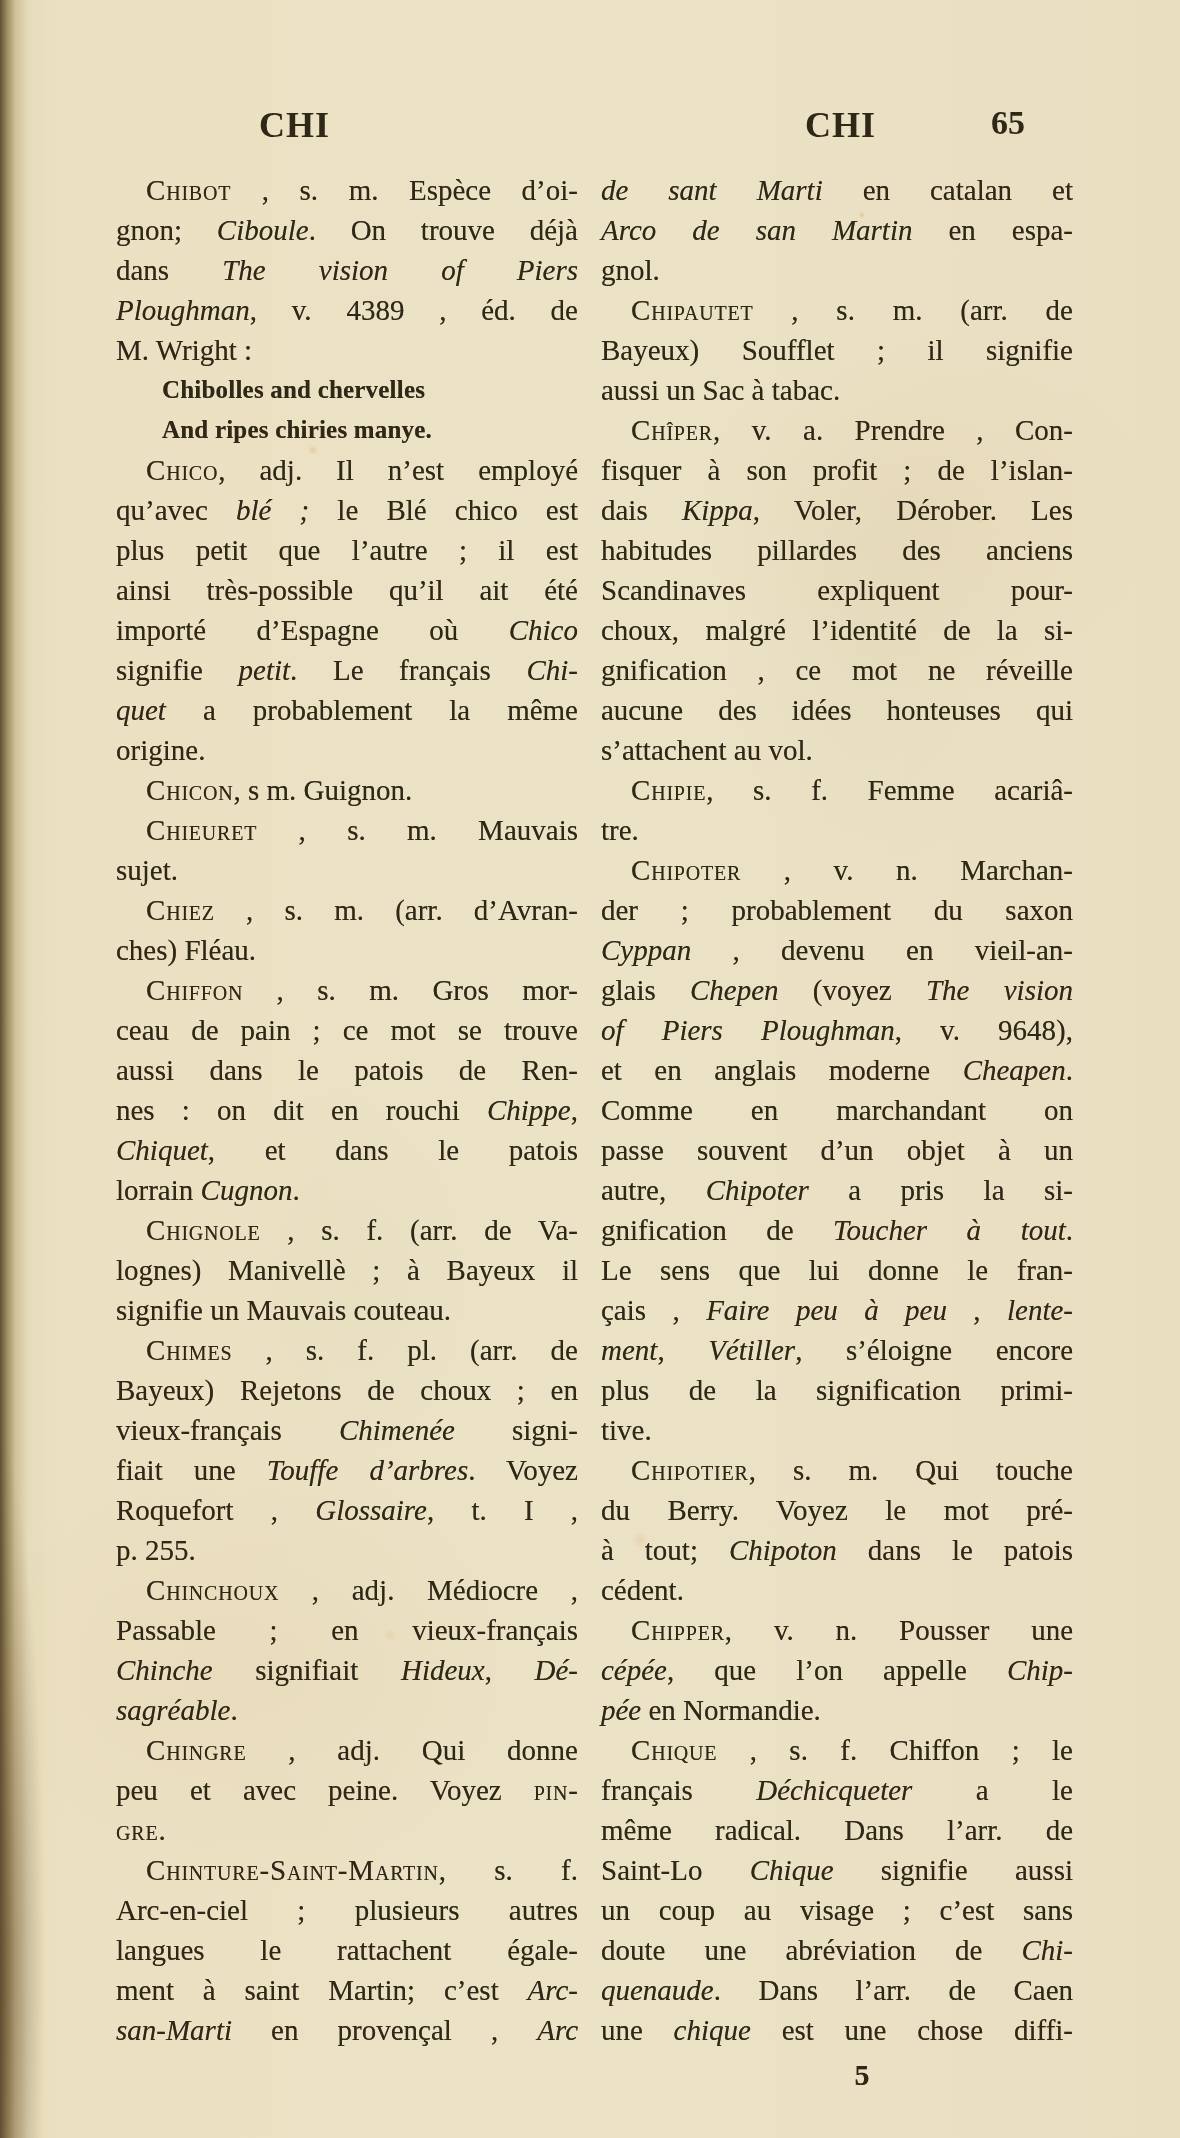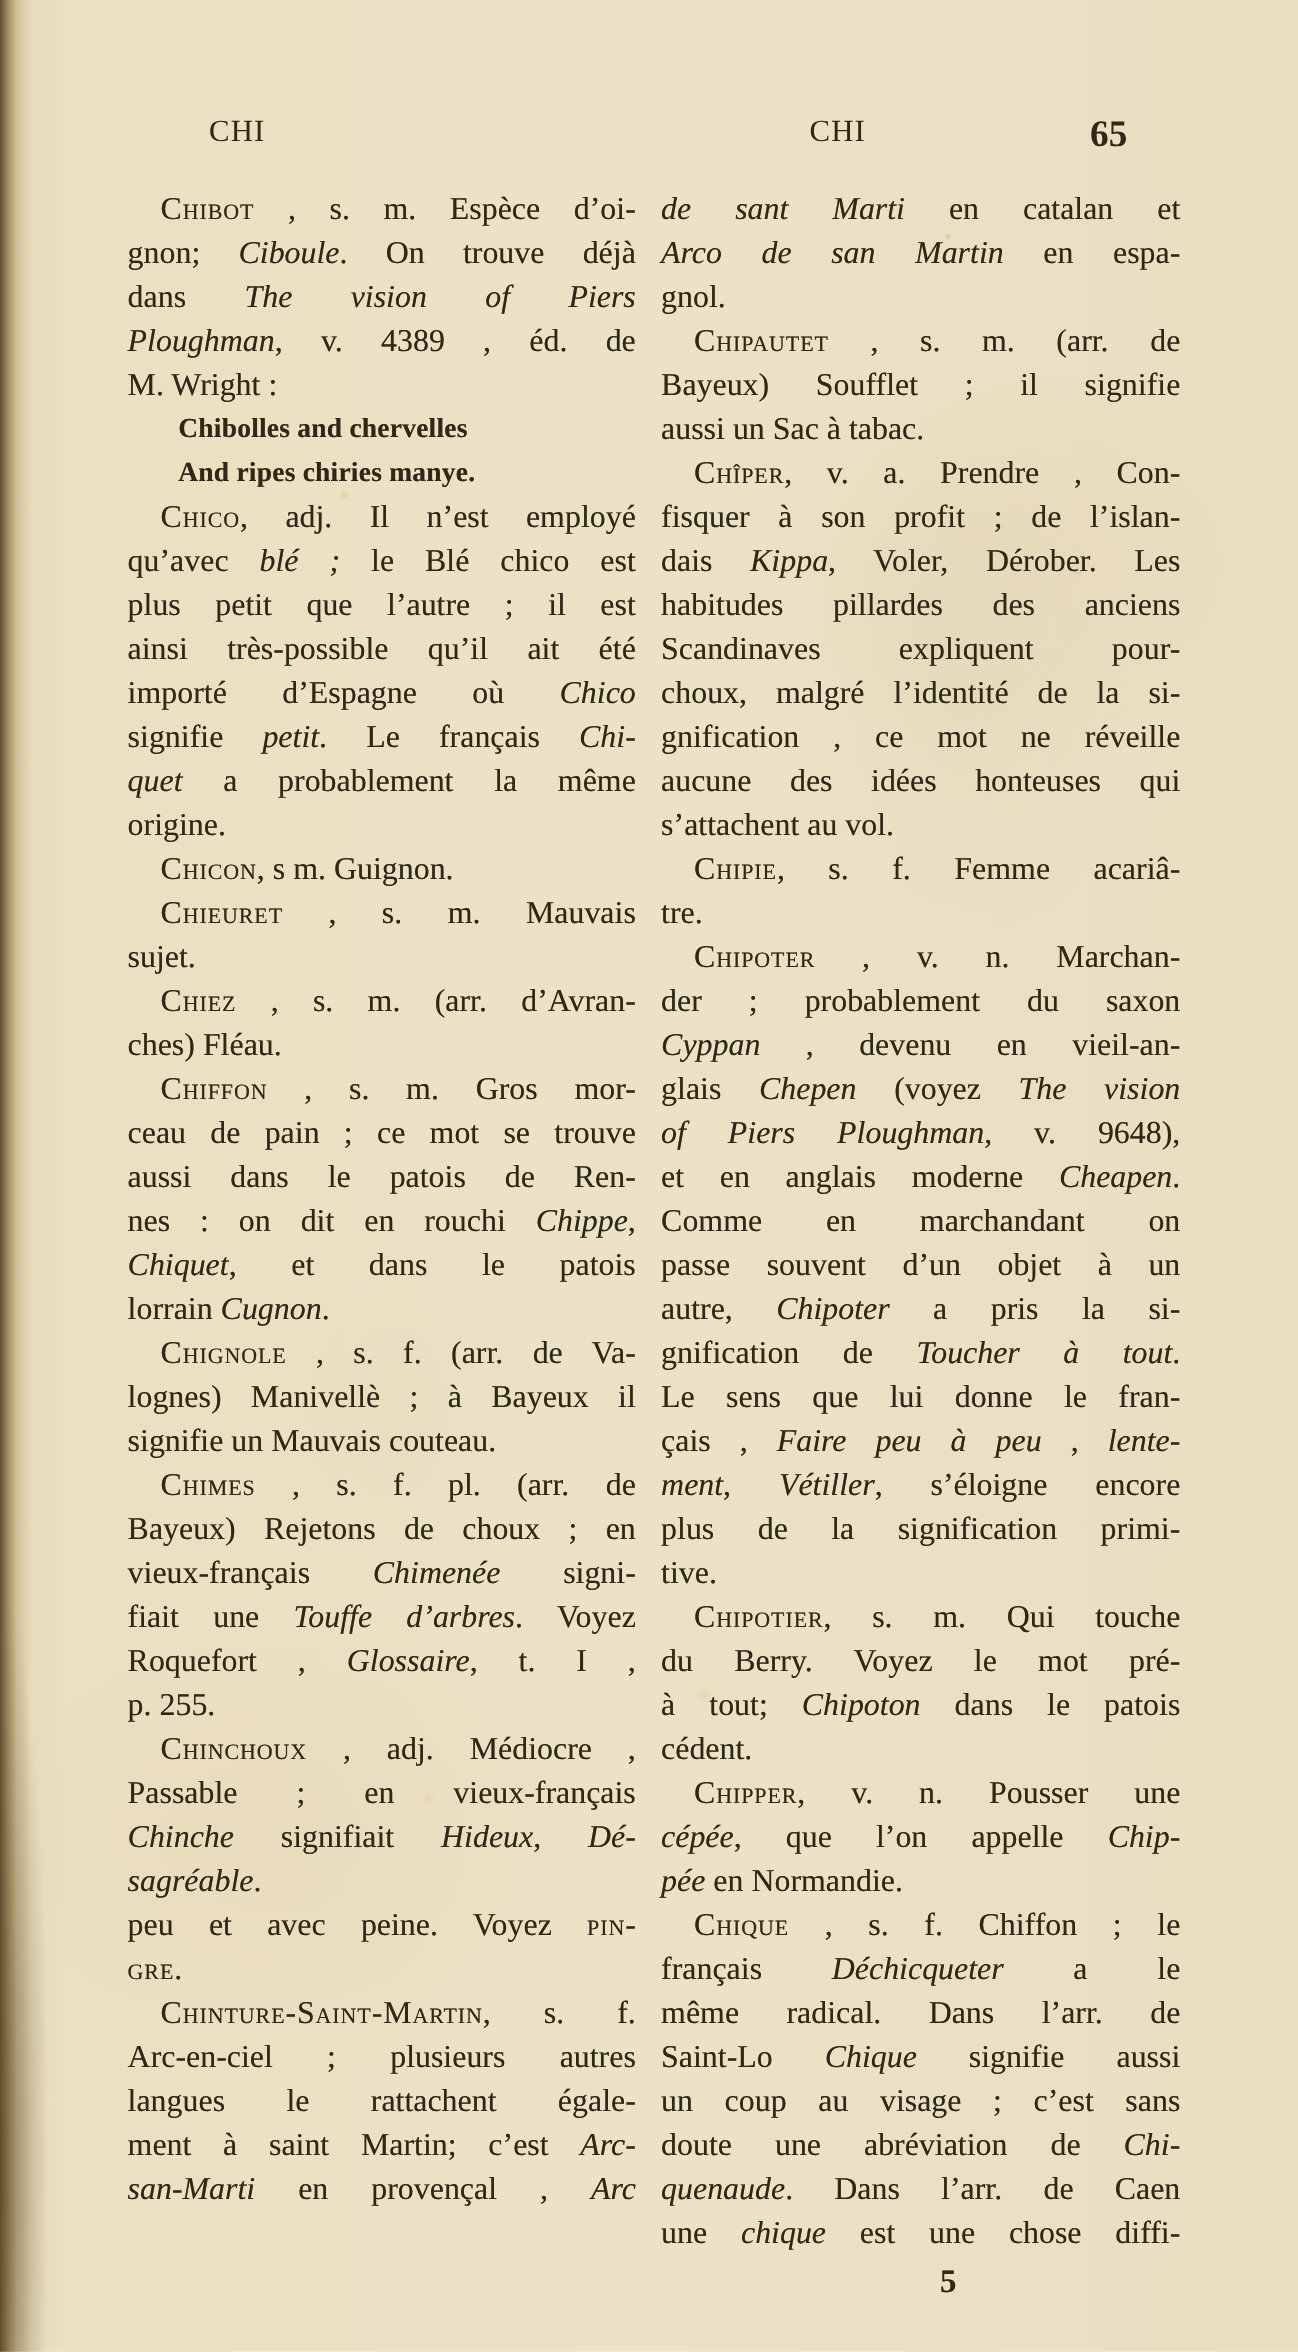--- a/index.html
+++ b/index.html
@@ -21,22 +21,22 @@
       radial-gradient(circle 7px at 313px 450px, rgba(200,125,40,0.22), transparent 70%),
       radial-gradient(circle 5px at 862px 215px, rgba(205,115,35,0.25), transparent 70%),
       radial-gradient(circle 12px at 640px 1540px, rgba(190,130,50,0.14), transparent 70%),
       radial-gradient(circle 10px at 390px 1635px, rgba(190,130,50,0.12), transparent 70%),
       radial-gradient(circle 6px at 980px 520px, rgba(195,120,45,0.14), transparent 70%),
       radial-gradient(ellipse 220px 340px at 74% 30%, rgba(150,160,115,0.05), transparent 70%),
       radial-gradient(ellipse 200px 300px at 30% 60%, rgba(150,160,115,0.04), transparent 70%);
   }
   .running-header { position: absolute; top: 104px; left: 0; width: 100%; height: 44px; }
   .rh-title {
-    position: absolute; font-weight: normal; font-size: 28px; letter-spacing: 1px;
-    text-align: left;
+    position: absolute; font-weight: bold; font-size: 36px; letter-spacing: 1px;
+    text-align: right;
   }
   #h-left  { left: 190px; width: 140px; }
   #h-right { left: 736px; width: 140px; }
   #h-num   { position: absolute; left: 963px; width: 62px; text-align: right;
              font-weight: bold; font-size: 34px; }
   .column { position: absolute; top: 170px; }
   #col-left  { left: 88px;  width: 462px; margin-left: 28px; }
   #col-right { left: 601px; width: 472px; }
   .line {
     font-size: 29px; line-height: 40px; height: 40px;
@@ -102,20 +102,21 @@
     <div class="line e"><sc>Chimes</sc> , s. f. pl. (arr. de</div>
     <div class="line b">Bayeux) Rejetons de choux ; en</div>
     <div class="line b">vieux-français <i>Chimenée</i> signi-</div>
     <div class="line b">fiait une <i>Touffe d’arbres</i>. Voyez</div>
     <div class="line b">Roquefort , <i>Glossaire</i>, t. I ,</div>
     <div class="line l">p. 255.</div>
     <div class="line e"><sc>Chinchoux</sc> , adj. Médiocre ,</div>
     <div class="line b">Passable ; en vieux-français</div>
     <div class="line b"><i>Chinche</i> signifiait <i>Hideux</i>, <i>Dé-</i></div>
     <div class="line l"><i>sagréable</i>.</div>
+    <div class="line e"><sc>Chingre</sc> , adj. Qui donne</div>
     <div class="line b">peu et avec peine. Voyez <sc>pin</sc>-</div>
     <div class="line l"><sc>gre</sc>.</div>
     <div class="line e"><sc>Chinture-Saint-Martin</sc>, s. f.</div>
     <div class="line b">Arc-en-ciel ; plusieurs autres</div>
     <div class="line b">langues le rattachent égale-</div>
     <div class="line b">ment à saint Martin; c’est <i>Arc-</i></div>
     <div class="line b"><i>san-Marti</i> en provençal , <i>Arc</i></div>
   </div>
 <div class="column" id="col-right">
     <div class="line b"><i>de sant Marti</i> en catalan et</div>

